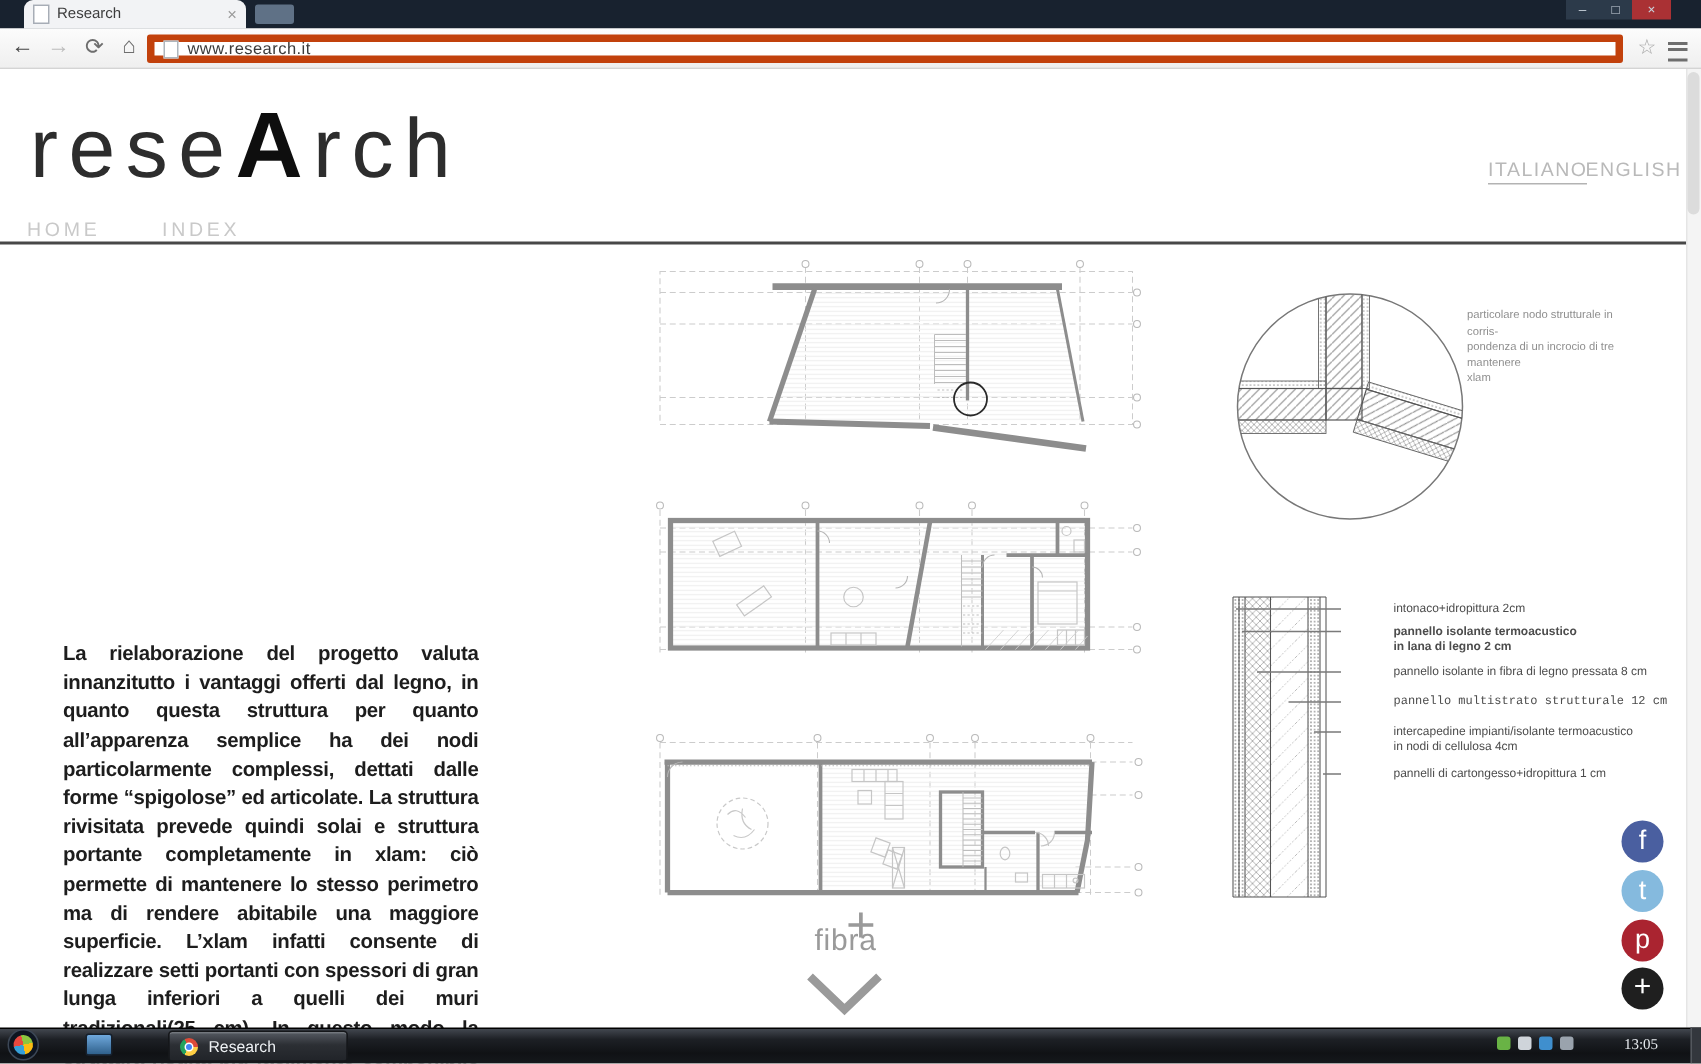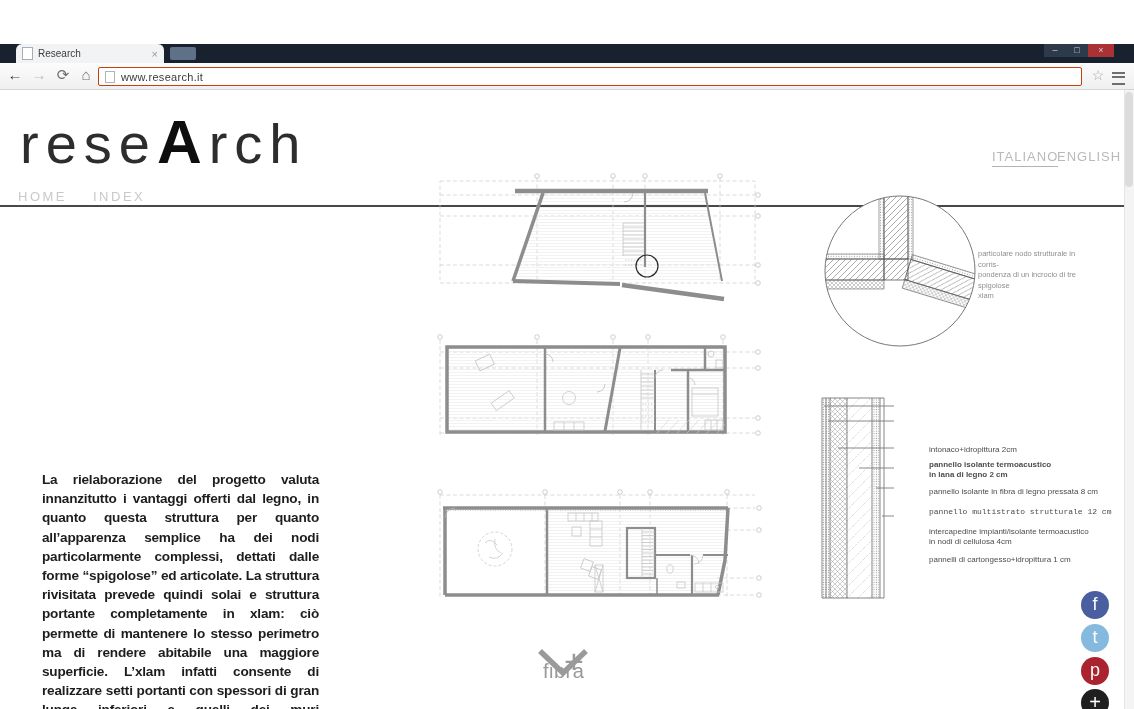--- a/index.html
+++ b/index.html
@@ -1,18 +1,18 @@
 <!DOCTYPE html>
 <html><head>
 <meta charset="utf-8">
 <style>
   html,body{margin:0;padding:0;background:#888;}
   #page{position:relative;width:1134px;height:709px;background:#fff;overflow:hidden;
         font-family:"Liberation Sans",sans-serif;}
-  .abs{position:absolute;margin-top:44px;}
+  .abs{position:absolute;}
 
   
   #titlebar{left:0;top:0;width:1134px;height:19px;background:#18222f;}
   .tab{left:16px;top:0;width:148px;height:19px;background:#f2f3f5;border-radius:6px 6px 0 0;
        display:flex;align-items:center;padding:0 6px;box-sizing:border-box;}
   .favicon{width:9px;height:11px;border:1px solid #a7adb6;background:#fff;margin-right:5px;}
   .tab-title{font-size:10px;color:#3c3c3c;flex:1;white-space:nowrap;overflow:hidden;}
   .tab-close{font-size:11px;color:#9a9a9a;margin-left:4px;}
   .newtab{left:170px;top:3px;width:26px;height:13px;background:#5f7186;border-radius:2px;}
   .winbtn{top:0;height:13px;width:22px;color:#c9d2dc;font-size:9px;text-align:center;line-height:13px;}
@@ -20,40 +20,40 @@
   #btn-max{left:1066px;background:#2c3a4a;}
   #btn-close{left:1088px;width:26px;background:#aa3134;}
 
   #toolbar{left:0;top:19px;width:1134px;height:27px;
            background:linear-gradient(#fcfcfc,#efefef);border-bottom:1px solid #d4d4d4;box-sizing:border-box;}
   .navico{top:22px;font-size:15px;color:#555;width:20px;text-align:center;}
   #ico-back{left:5px;color:#434343;font-weight:bold;}
   #ico-fwd{left:29px;color:#bcbcbc;}
   #ico-refresh{left:53px;color:#6e6e6e;}
   #ico-home{left:76px;color:#6e6e6e;}
-  #urlbar{left:98px;top:23px;width:984px;height:19px;background:#fff;border:1px solid #c2410c;
+  #urlbar{left:98px;top:23px;width:984px;height:19px;background:#fff;border:5px solid #c2410c;
           border-radius:2px;box-sizing:border-box;display:flex;align-items:center;padding:0 6px;}
   .urldoc{width:8px;height:10px;border:1px solid #aeb6bd;background:#fff;margin-right:6px;}
   .urltext{font-size:11px;color:#3a3a3a;letter-spacing:.3px;}
   #ico-star{left:1088px;top:23px;font-size:14px;color:#a8a8a8;}
   #ico-menu{left:1112px;top:28px;width:13px;height:9px;border-top:2px solid #6e6e6e;
             border-bottom:2px solid #6e6e6e;}
   #ico-menu::after{content:"";display:block;height:2px;background:#6e6e6e;margin-top:1.5px;}
 
   
   #content{left:0;top:46px;width:1134px;height:639px;background:#fff;}
   #scrollbar{left:1124px;top:46px;width:10px;height:639px;background:#f4f4f4;border-left:1px solid #e5e5e5;box-sizing:border-box;}
   #scrollthumb{left:1125px;top:48px;width:8px;height:95px;background:#dcdcdc;border-radius:4px;}
 
   #logo{left:20px;top:68px;color:#2d2d2d;font-weight:300;font-size:56px;letter-spacing:7px;line-height:60px;}
   #logo .accent{font-weight:800;color:#0e0e0e;font-size:62px;}
   #subtitle{left:289px;top:104px;font-family:"DejaVu Sans Mono",monospace;font-size:12px;color:#b2b2b2;letter-spacing:.5px;}
   .mainnav{top:145px;font-size:13px;color:#c9c9c9;letter-spacing:2.5px;}
   #nav-home{left:18px;}
-  #nav-index{left:93px;}
+  #nav-index{left:108px;}
   .lang{top:105px;font-size:13px;color:#b9b9b9;letter-spacing:1px;}
   #lang-it{left:992px;border-bottom:1px solid #b3b3b3;padding-bottom:2px;}
   #lang-en{left:1057px;}
   #divider{left:0;top:161px;width:1124px;height:2px;background:#484848;}
 
   #paragraph{left:42px;top:426px;width:277px;font-size:13.6px;line-height:19.2px;
              font-weight:700;color:#1d1d1d;text-align:justify;letter-spacing:-.2px;}
 
   
   #detail-note{left:978px;top:205px;width:114px;font-size:7.5px;line-height:10.5px;color:#8f8f8f;}
@@ -326,21 +326,21 @@
         <rect x="86" y="61" width="80" height="5" fill="url(#dot)" stroke="#666" stroke-width="0.6"></rect>
         <rect x="86" y="66" width="80" height="21" fill="url(#hat)" stroke="#555" stroke-width="0.8"></rect>
         <rect x="86" y="87" width="80" height="9" fill="url(#crx)" stroke="#666" stroke-width="0.6"></rect>
       </g>
       <rect x="62" y="66" width="24" height="21" fill="url(#hat)" stroke="#555" stroke-width="0.8"></rect>
     </g>
   </svg>
 
   <div class="abs" id="detail-note">
     <div>particolare nodo strutturale in corris-</div>
-    <div>pondenza di un incrocio di tre spigolose</div>
+    <div>pondenza di un incrocio di tre mantenere</div>
     <div>xlam</div>
   </div>
 
   <svg style="left:820px;top:394px" width="74" height="206" viewBox="0 0 74 206">
     <defs>
       <pattern id="wdot" width="2.4" height="2.4" patternUnits="userSpaceOnUse">
           <circle cx="1.2" cy="1.2" r="0.55" fill="#8f8f8f"></circle>
         </pattern>
       <pattern id="wcrx" width="5" height="5" patternUnits="userSpaceOnUse">
           <path d="M0 0 L5 5 M5 0 L0 5" stroke="#9a9a9a" stroke-width="0.5"></path>

